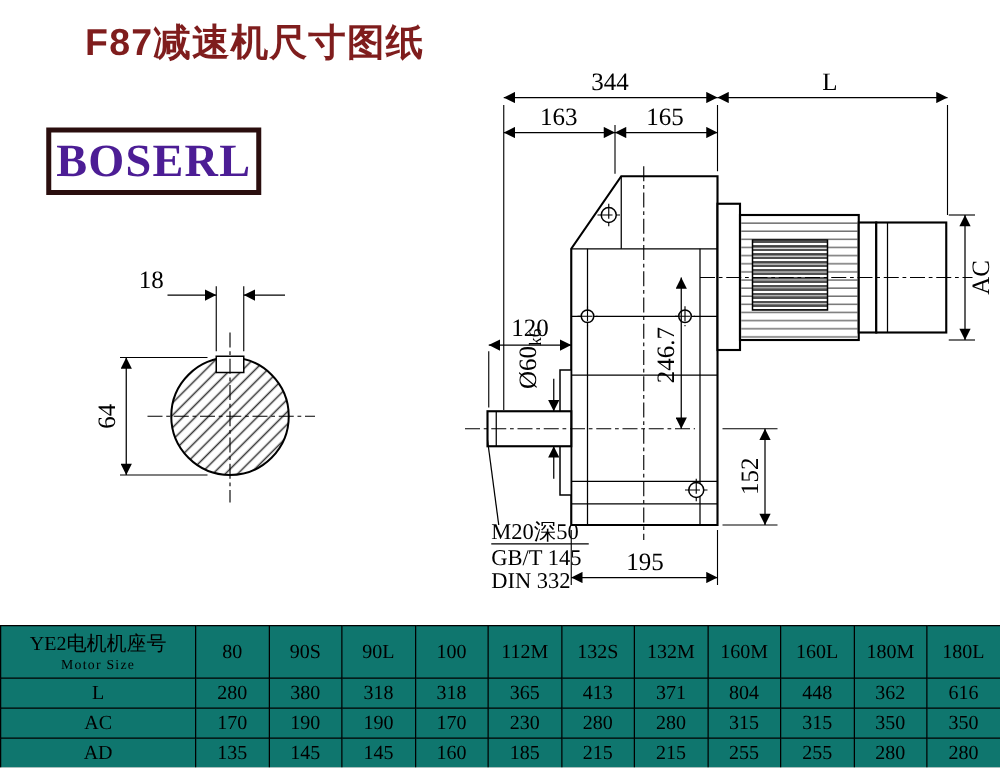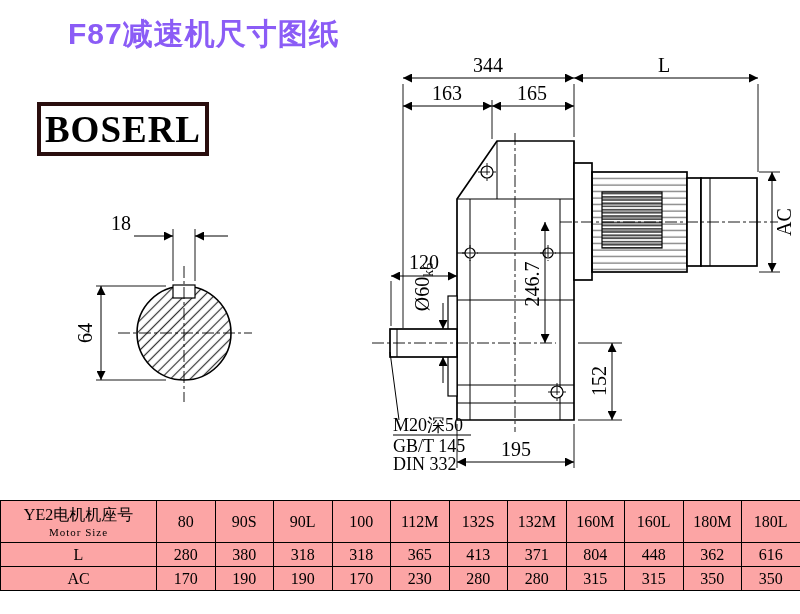--- a/index.html
+++ b/index.html
@@ -1,40 +1,40 @@
 <!DOCTYPE html>
 <html><head>
 <meta charset="utf-8">
 <style>
   html,body { margin:0; padding:0; background:#fff; }
   .canvas { position:relative; width:800px; height:614px; background:#fff; overflow:hidden;
             font-family:"Liberation Serif","DejaVu Serif",serif; }
 
-  .title { position:absolute; left:68px; top:14px; font-size:30px; font-weight:bold; color:#8b5cf6;
+  .title { position:absolute; left:68px; top:14px; font-size:30px; font-weight:bold; color:#7f1d1d;
            font-family:"Liberation Sans","DejaVu Sans",sans-serif; letter-spacing:1px; }
 
   .logo { position:absolute; left:37px; top:102px; width:172px; height:54px; box-sizing:border-box;
           border:4px solid #2a0e0e; display:flex; align-items:center; justify-content:center; background:#fff; }
   .logo span { font-family:"Liberation Serif","DejaVu Serif",serif; font-weight:bold; font-size:37px;
-               color:#000000; letter-spacing:1px; line-height:1; }
+               color:#4c1d95; letter-spacing:1px; line-height:1; }
 
   svg.drawing { position:absolute; left:0; top:0; }
   svg .o   { stroke:#000; stroke-width:1.7; fill:none; }
   svg .of  { stroke:#000; stroke-width:1.7; fill:#fff; }
   svg .t   { stroke:#000; stroke-width:1; fill:none; }
   svg .tf  { stroke:#000; stroke-width:1.2; fill:#fff; }
   svg .cl  { stroke:#000; stroke-width:0.9; fill:none; stroke-dasharray:12 3 3 3; }
   svg .ext { stroke:#000; stroke-width:0.9; fill:none; }
   svg .dl  { stroke:#000; stroke-width:1; fill:none; }
   svg text { fill:#000; font-family:"Liberation Serif","DejaVu Serif",serif; font-size:20px; }
   svg text.note { font-size:18px; }
   svg .sub { font-size:14px; }
 
   table.dim-table { position:absolute; left:0; top:500px; width:800px; border-collapse:collapse;
-                    table-layout:fixed; background:#fca5a5;
+                    table-layout:fixed; background:#0f766e;
                     font-family:"Liberation Serif","DejaVu Serif",serif; }
   .dim-table th, .dim-table td { border:1.5px solid #000; text-align:center; vertical-align:middle;
                     padding:0; font-weight:normal; font-size:16px; color:#000; }
   .dim-table tr.hr { height:42px; }
   .dim-table tr.dr { height:24px; }
   .dim-table .en { font-size:11px; letter-spacing:1px; }
 </style>
 </head>
 <body>
 
@@ -258,16 +258,30 @@
         <td>190</td>
         <td>170</td>
         <td>230</td>
         <td>280</td>
         <td>280</td>
         <td>315</td>
         <td>315</td>
         <td>350</td>
         <td>350</td>
       </tr>
+      <tr class="dr">
+        <th>AD</th>
+        <td>135</td>
+        <td>145</td>
+        <td>145</td>
+        <td>160</td>
+        <td>185</td>
+        <td>215</td>
+        <td>215</td>
+        <td>255</td>
+        <td>255</td>
+        <td>280</td>
+        <td>280</td>
+      </tr>
     </tbody>
   </table>
 
 </div>
 
 </body></html>

